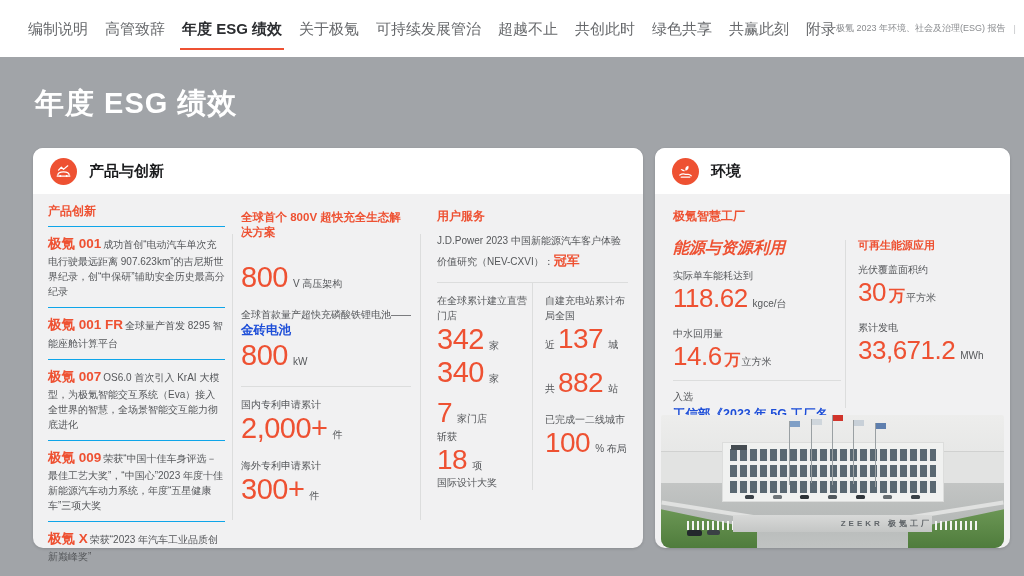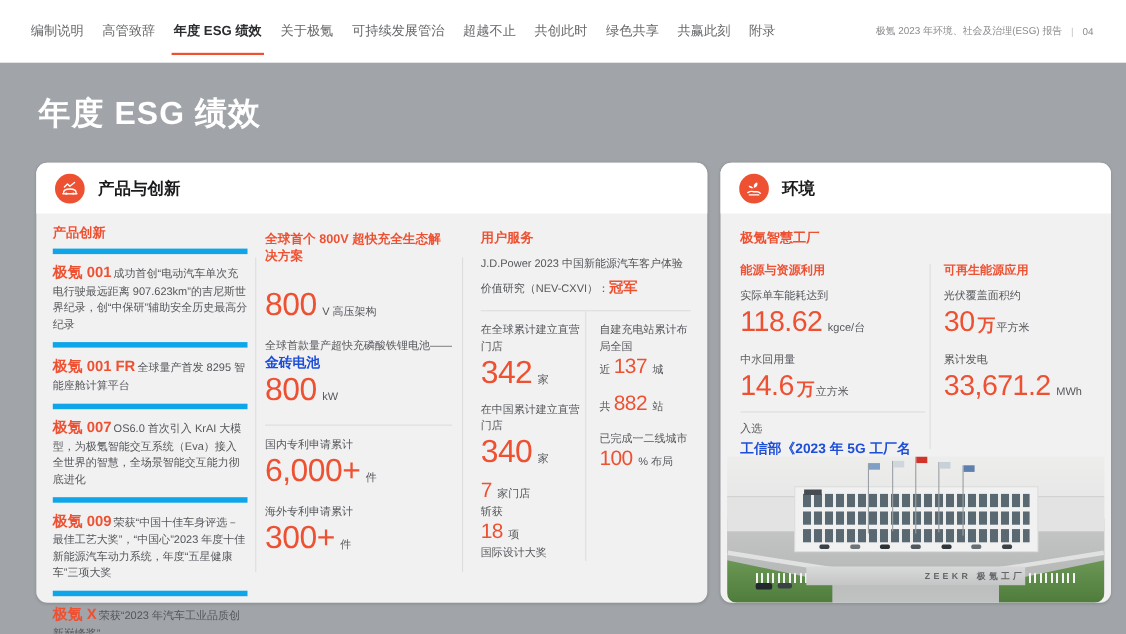--- a/index.html
+++ b/index.html
@@ -3,53 +3,53 @@
 <meta charset="utf-8">
 <style>
   * { margin:0; padding:0; box-sizing:border-box; }
   html,body { width:1024px; height:576px; }
   body { font-family:"Liberation Sans","DejaVu Sans",sans-serif; background:#a1a4a8; position:relative; overflow:hidden; }
 
   
   .topbar { position:absolute; top:0; left:0; width:1024px; height:57px; background:#ffffff;
             display:flex; align-items:center; justify-content:space-between; padding:0 30px 0 28px; }
   .nav { display:flex; gap:17px; }
-  .nav-item { font-size:12px; color:#66686b; line-height:57px; height:57px; position:relative; cursor:pointer; white-space:nowrap; }
+  .nav-item { font-size:15px; color:#66686b; line-height:57px; height:57px; position:relative; cursor:pointer; white-space:nowrap; }
   .nav-item.active { color:#2b2d30; font-weight:bold; }
   .nav-item.active::after { content:""; position:absolute; left:-2px; right:-2px; bottom:7px; height:2px; background:#ee5132; }
   .report-meta { font-size:9px; color:#8a8c8f; display:flex; align-items:center; gap:8px; white-space:nowrap; }
   .report-meta .sep { color:#c2c4c6; }
 
   
   .page-title { position:absolute; left:35px; top:84px; font-size:29px; font-weight:600; color:#ffffff; letter-spacing:1px; }
 
   .card { position:absolute; top:148px; border-radius:10px; background:#f1f1f2; box-shadow:0 1px 3px rgba(0,0,0,.15); }
   .card.left  { left:33px;  width:610px; height:400px; }
   .card.right { left:655px; width:355px; height:400px; }
   .card-head { height:46px; background:#ffffff; border-radius:10px 10px 0 0; display:flex; align-items:center; gap:12px; padding:0 17px; }
   .icon-circle { width:27px; height:27px; border-radius:50%; background:#ee5132; display:flex; align-items:center; justify-content:center; flex:none; }
   .card-title { font-size:15px; font-weight:bold; color:#1a1b1d; }
   .card-body { position:relative; height:354px; }
 
   .sec-h  { font-size:12px; font-weight:bold; color:#ee5132; }
   .lbl    { font-size:10px; color:#55575a; line-height:1.5; }
   .stat   { display:flex; align-items:baseline; margin:1px 0 0; }
   .val    { font-size:29px; color:#ee5132; line-height:1.1; letter-spacing:-0.5px; }
-  .v-md .val { font-size:19px; }
+  .v-md .val { font-size:28px; }
   .v-ml .val { font-size:26px; }
   .unit   { font-size:10px; color:#55575a; margin-left:5px; }
   .prefix { font-size:10px; color:#55575a; margin-right:3px; }
   .unit-zh{ font-size:16px; font-weight:bold; color:#ee5132; margin-left:3px; }
   .vdiv   { position:absolute; width:1px; background:#dcdddd; }
   .hr     { border-top:1px solid #dcdddd; }
 
   
   .col-innov { position:absolute; left:15px; top:9px; width:177px; }
   .col-innov .sec-h { margin-bottom:6px; }
-  .innov-item { border-top:5px solid #0ea5e9; padding:7px 0 8px; font-size:10px; color:#55575a; line-height:1.5; }
+  .innov-item { border-top:1px solid #0ea5e9; padding:7px 0 8px; font-size:10px; color:#55575a; line-height:1.5; }
   .innov-item b { font-size:13.5px; color:#ee5132; margin-right:2px; }
   .vdiv.v1 { left:199px; top:40px; height:286px; }
   .col-tech { position:absolute; left:208px; top:16px; width:170px; }
   .col-tech .sec-h { font-size:11.5px; margin-bottom:22px; }
   .mini-h { font-size:12.5px; font-weight:bold; color:#1d4ed8; line-height:1.4; }
   .vdiv.v2 { left:387px; top:40px; height:286px; }
   .col-svc { position:absolute; left:404px; top:14px; width:191px; }
   .jd { font-size:10px; color:#55575a; line-height:1.65; margin-top:8px; }
   .jd b { font-size:13px; color:#ee5132; }
   .svc-row { display:flex; border-top:1px solid #dcdddd; margin-top:11px; }
@@ -151,21 +151,21 @@
       </div>
       <div class="lbl gap-m">全球首款量产超快充磷酸铁锂电池——</div>
       <div class="mini-h">金砖电池</div>
       <div class="stat">
         <span class="val">800</span>
         <span class="unit">kW</span>
       </div>
       <div class="hr" style="margin-top:14px; padding-top:10px;">
         <div class="lbl">国内专利申请累计</div>
         <div class="stat">
-          <span class="val">6,000+</span>
+          <span class="val">2,000+</span>
           <span class="unit">件</span>
         </div>
         <div class="lbl gap-m">海外专利申请累计</div>
         <div class="stat">
           <span class="val">300+</span>
           <span class="unit">件</span>
         </div>
       </div>
     </div>
 
@@ -176,21 +176,20 @@
       <p class="jd">
         <span>J.D.Power 2023 中国新能源汽车客户体验价值研究（NEV-CXVI）：</span><b>冠军</b>
       </p>
       <div class="svc-row">
         <div class="svc-col">
           <div class="lbl">在全球累计建立直营门店</div>
           <div class="stat">
             <span class="val">342</span>
             <span class="unit">家</span>
           </div>
-          <div class="lbl gap-s">在中国累计建立直营门店</div>
           <div class="stat">
             <span class="val">340</span>
             <span class="unit">家</span>
           </div>
           <div class="stat v-md gap-s">
             <span class="val">7</span>
             <span class="unit">家门店</span>
           </div>
           <div class="lbl">斩获</div>
           <div class="stat v-md">
@@ -232,21 +231,21 @@
         <path d="M4 17 c3-2 5-2 8-1 h4 c2 0 3 1 4 2"></path>
         <path d="M6 20 h12"></path>
       </svg>
     </span>
     <span class="card-title">环境</span>
   </div>
   <div class="card-body">
     <div class="sec-h env-head">极氪智慧工厂</div>
 
     <div class="col-energy">
-      <div class="sec-h" style="font-size:11px;">能源与资源利用</div>
+      <div class="sec-h" style="font-size:16px;font-style:italic;">能源与资源利用</div>
       <div class="lbl gap-s">实际单车能耗达到</div>
       <div class="stat v-ml">
         <span class="val">118.62</span>
         <span class="unit">kgce/台</span>
       </div>
       <div class="lbl gap-m">中水回用量</div>
       <div class="stat v-ml">
         <span class="val">14.6</span>
         <span class="unit-zh">万</span>
         <span class="unit" style="margin-left:1px;">立方米</span>

